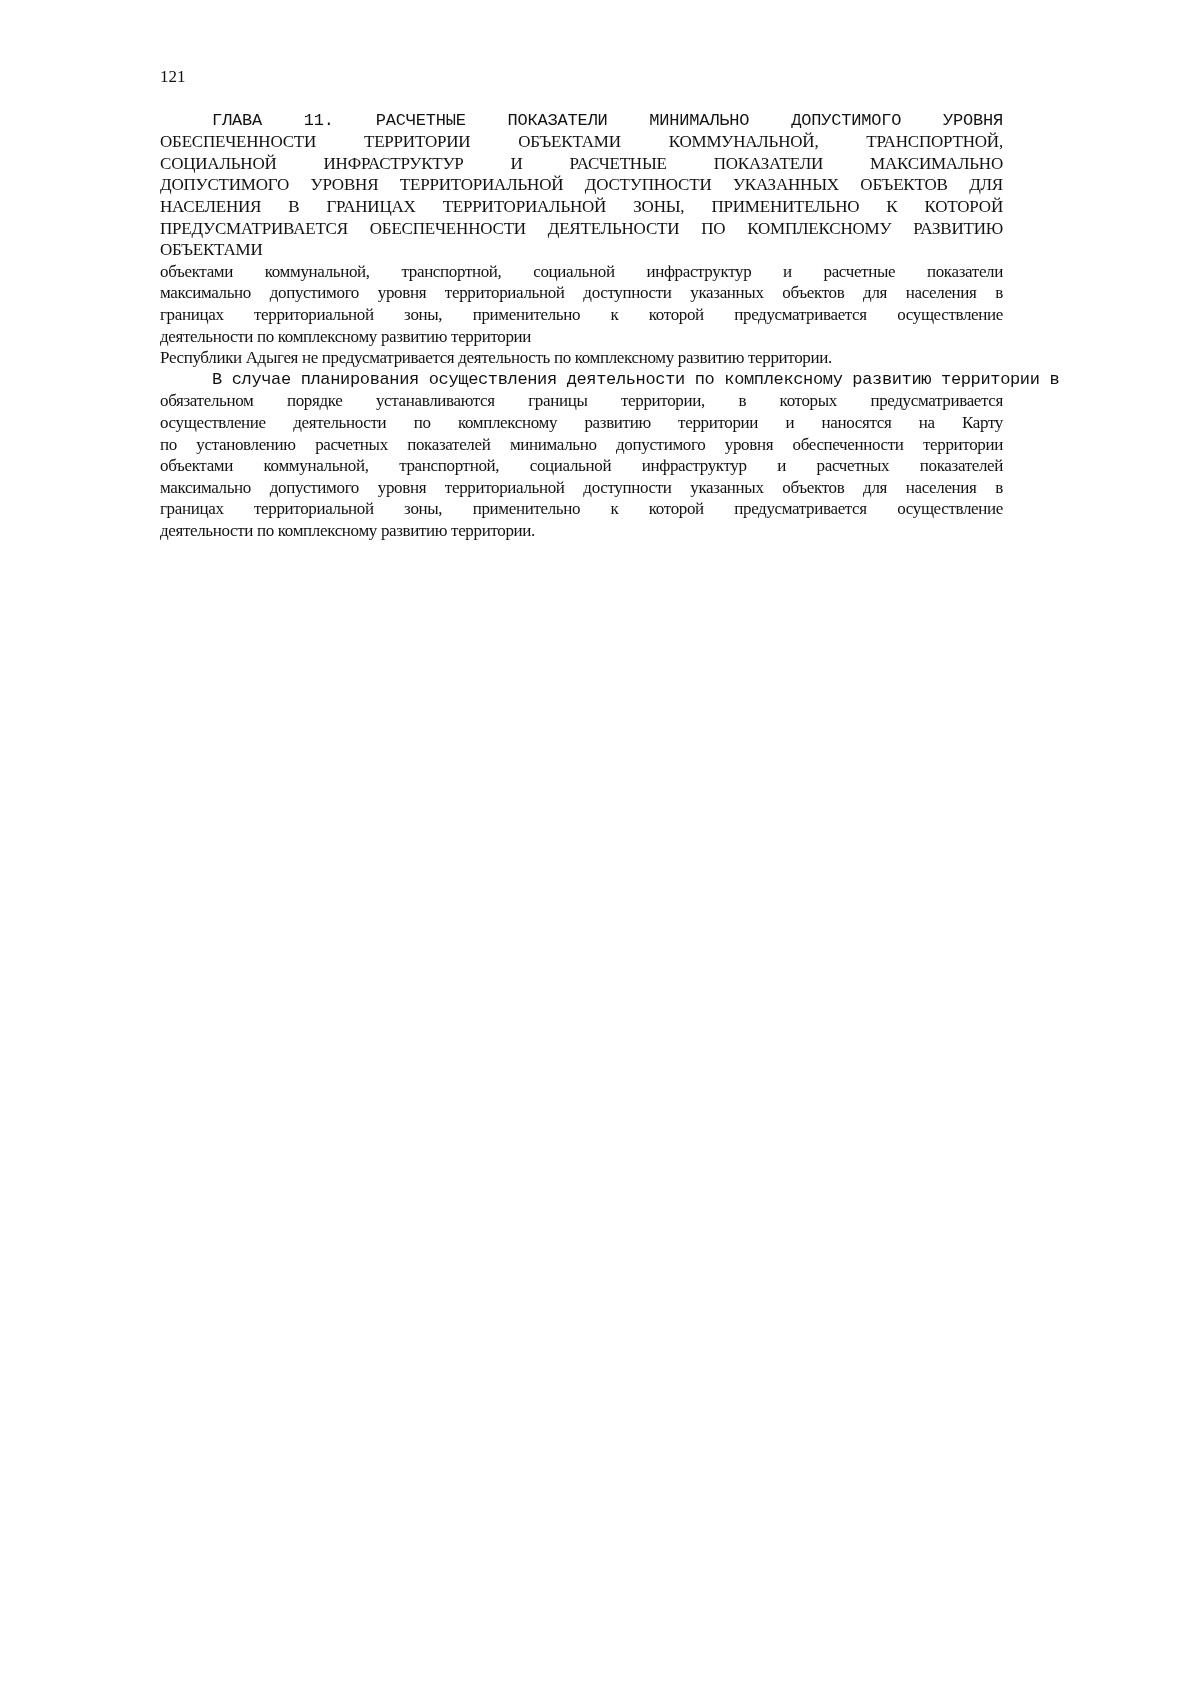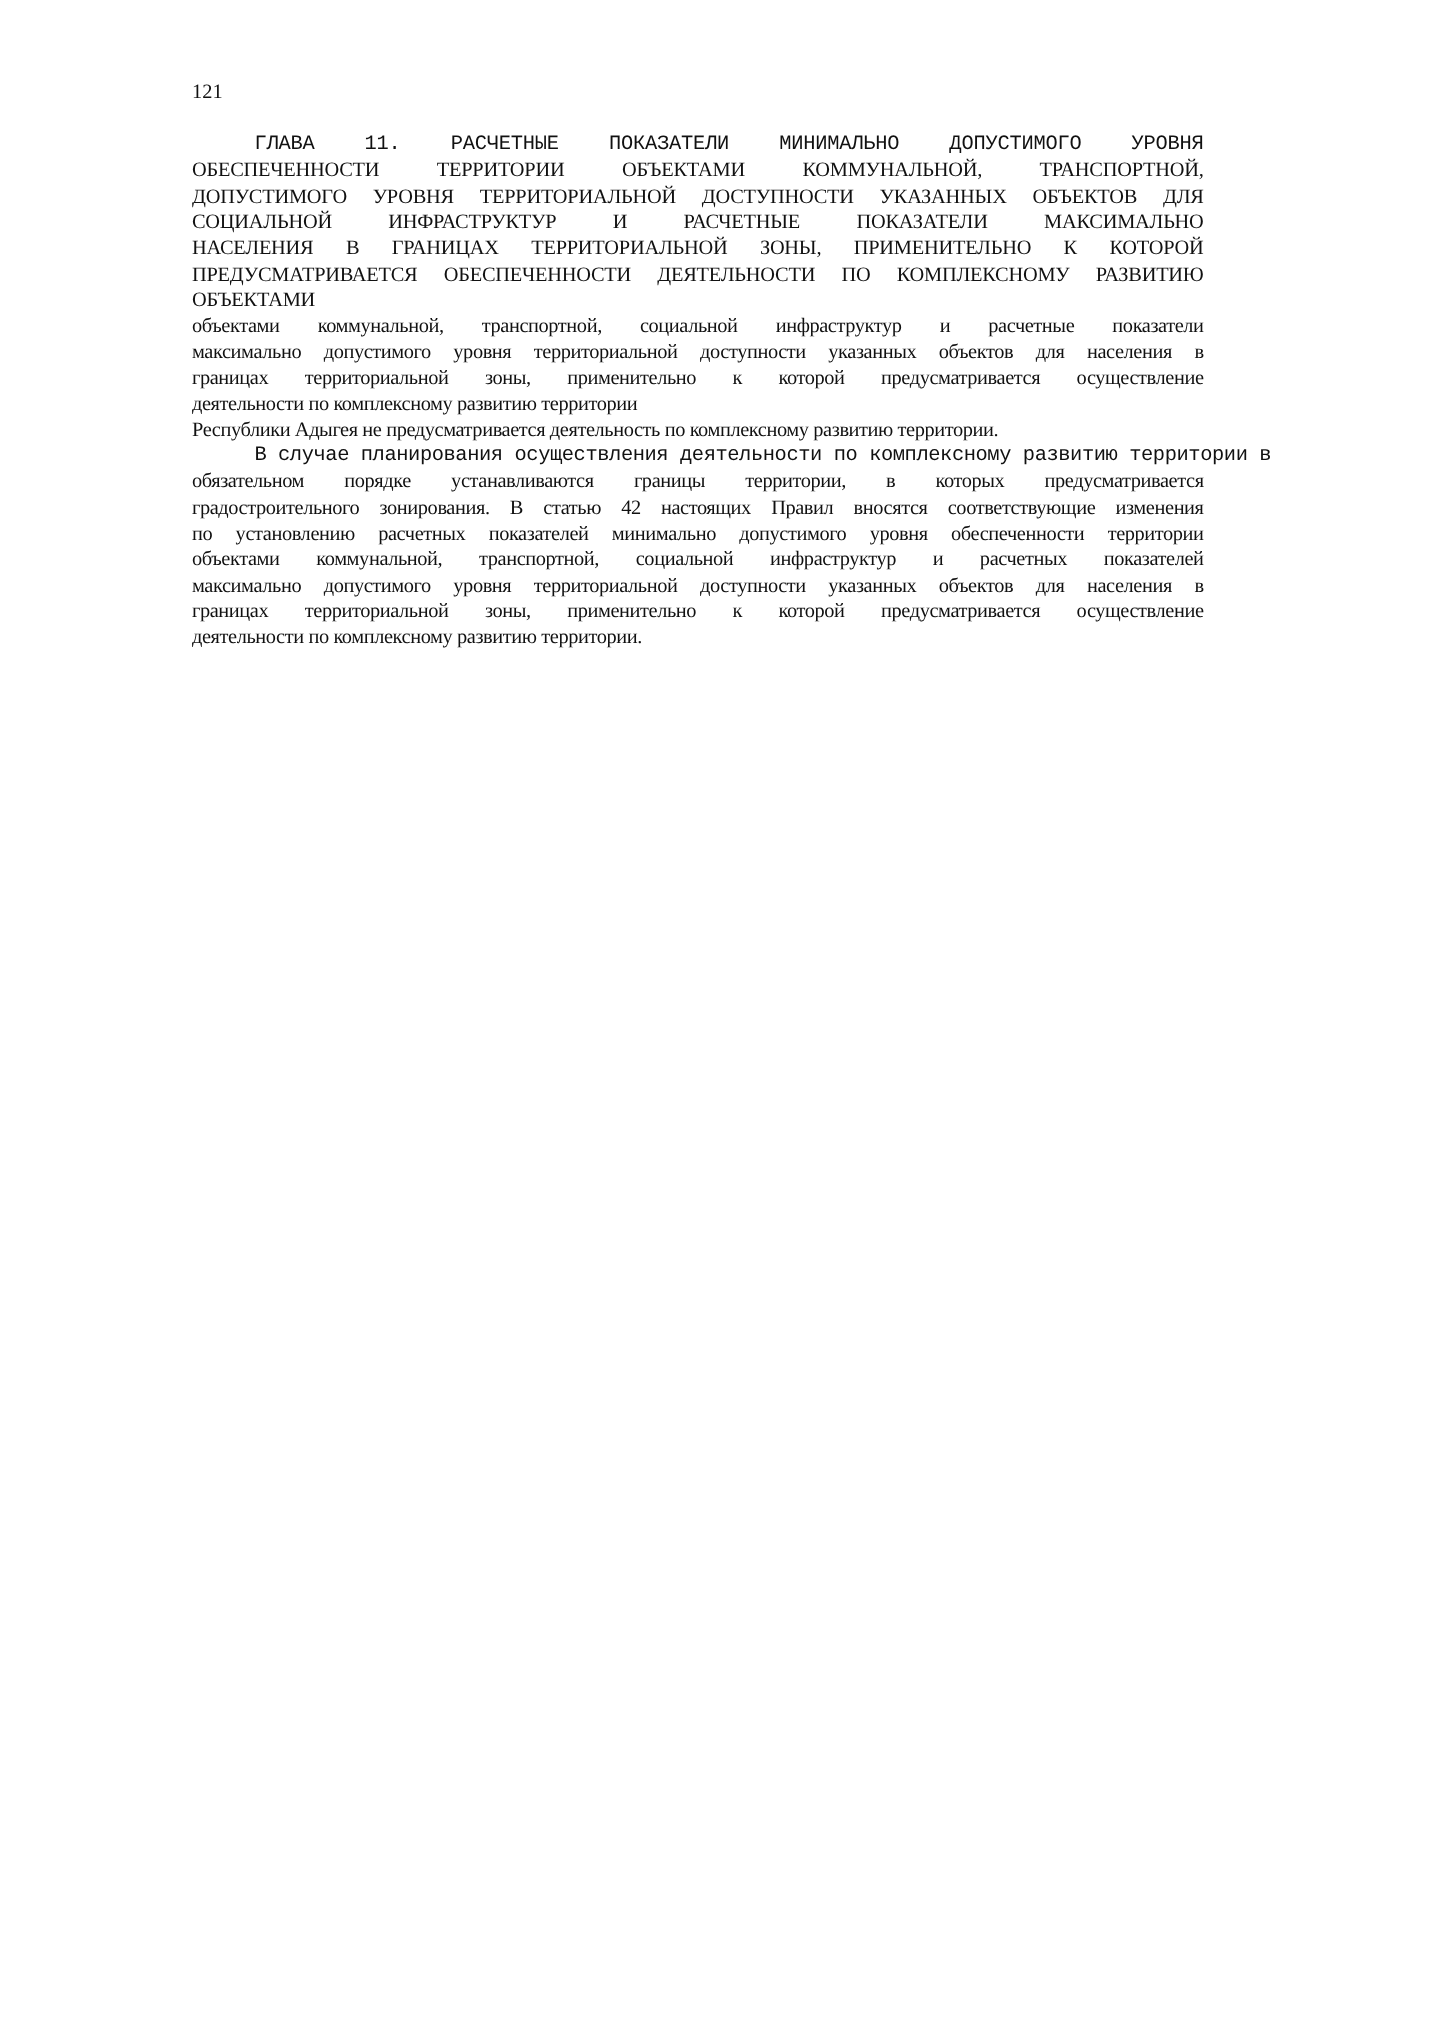--- a/index.html
+++ b/index.html
@@ -25,41 +25,41 @@
 </style>
 </head>
 <body>
 
 <div class="page">
   <div class="pagenum">121</div>
 
   <div class="para heading">
     <span class="line indent">ГЛАВА 11. РАСЧЕТНЫЕ ПОКАЗАТЕЛИ МИНИМАЛЬНО ДОПУСТИМОГО УРОВНЯ</span>
     <span class="line">ОБЕСПЕЧЕННОСТИ ТЕРРИТОРИИ ОБЪЕКТАМИ КОММУНАЛЬНОЙ, ТРАНСПОРТНОЙ,</span>
+    <span class="line">СОЦИАЛЬНОЙ ИНФРАСТРУКТУР И РАСЧЕТНЫЕ ПОКАЗАТЕЛИ МАКСИМАЛЬНО</span>
     <span class="line">ДОПУСТИМОГО УРОВНЯ ТЕРРИТОРИАЛЬНОЙ ДОСТУПНОСТИ УКАЗАННЫХ ОБЪЕКТОВ ДЛЯ</span>
-    <span class="line">СОЦИАЛЬНОЙ ИНФРАСТРУКТУР И РАСЧЕТНЫЕ ПОКАЗАТЕЛИ МАКСИМАЛЬНО</span>
     <span class="line">НАСЕЛЕНИЯ В ГРАНИЦАХ ТЕРРИТОРИАЛЬНОЙ ЗОНЫ, ПРИМЕНИТЕЛЬНО К КОТОРОЙ</span>
     <span class="line">ПРЕДУСМАТРИВАЕТСЯ ОБЕСПЕЧЕННОСТИ ДЕЯТЕЛЬНОСТИ ПО КОМПЛЕКСНОМУ РАЗВИТИЮ</span>
     <span class="line last">ОБЪЕКТАМИ</span>
   </div>
 
   <div class="para cond">
     <span class="line">объектами коммунальной, транспортной, социальной инфраструктур и расчетные показатели</span>
     <span class="line">максимально допустимого уровня территориальной доступности указанных объектов для населения в</span>
     <span class="line">границах территориальной зоны, применительно к которой предусматривается осуществление</span>
     <span class="line last">деятельности по комплексному развитию территории</span>
   </div>
 
   <div class="para cond">
     <span class="line last">Республики Адыгея не предусматривается деятельность по комплексному развитию территории.</span>
   </div>
 
   <div class="para cond">
     <span class="line indent">В случае планирования осуществления деятельности по комплексному развитию территории в</span>
     <span class="line">обязательном порядке устанавливаются границы территории, в которых предусматривается</span>
-    <span class="line">градостроительного зонирования. В статью 42 настоящих Правил вносятся соответствующие изменения</span>
+    <span class="line">осуществление деятельности по комплексному развитию территории и наносятся на Карту</span>
     <span class="line">по установлению расчетных показателей минимально допустимого уровня обеспеченности территории</span>
     <span class="line">объектами коммунальной, транспортной, социальной инфраструктур и расчетных показателей</span>
     <span class="line">максимально допустимого уровня территориальной доступности указанных объектов для населения в</span>
     <span class="line">границах территориальной зоны, применительно к которой предусматривается осуществление</span>
     <span class="line last">деятельности по комплексному развитию территории.</span>
   </div>
 </div>
 
 </body></html>

